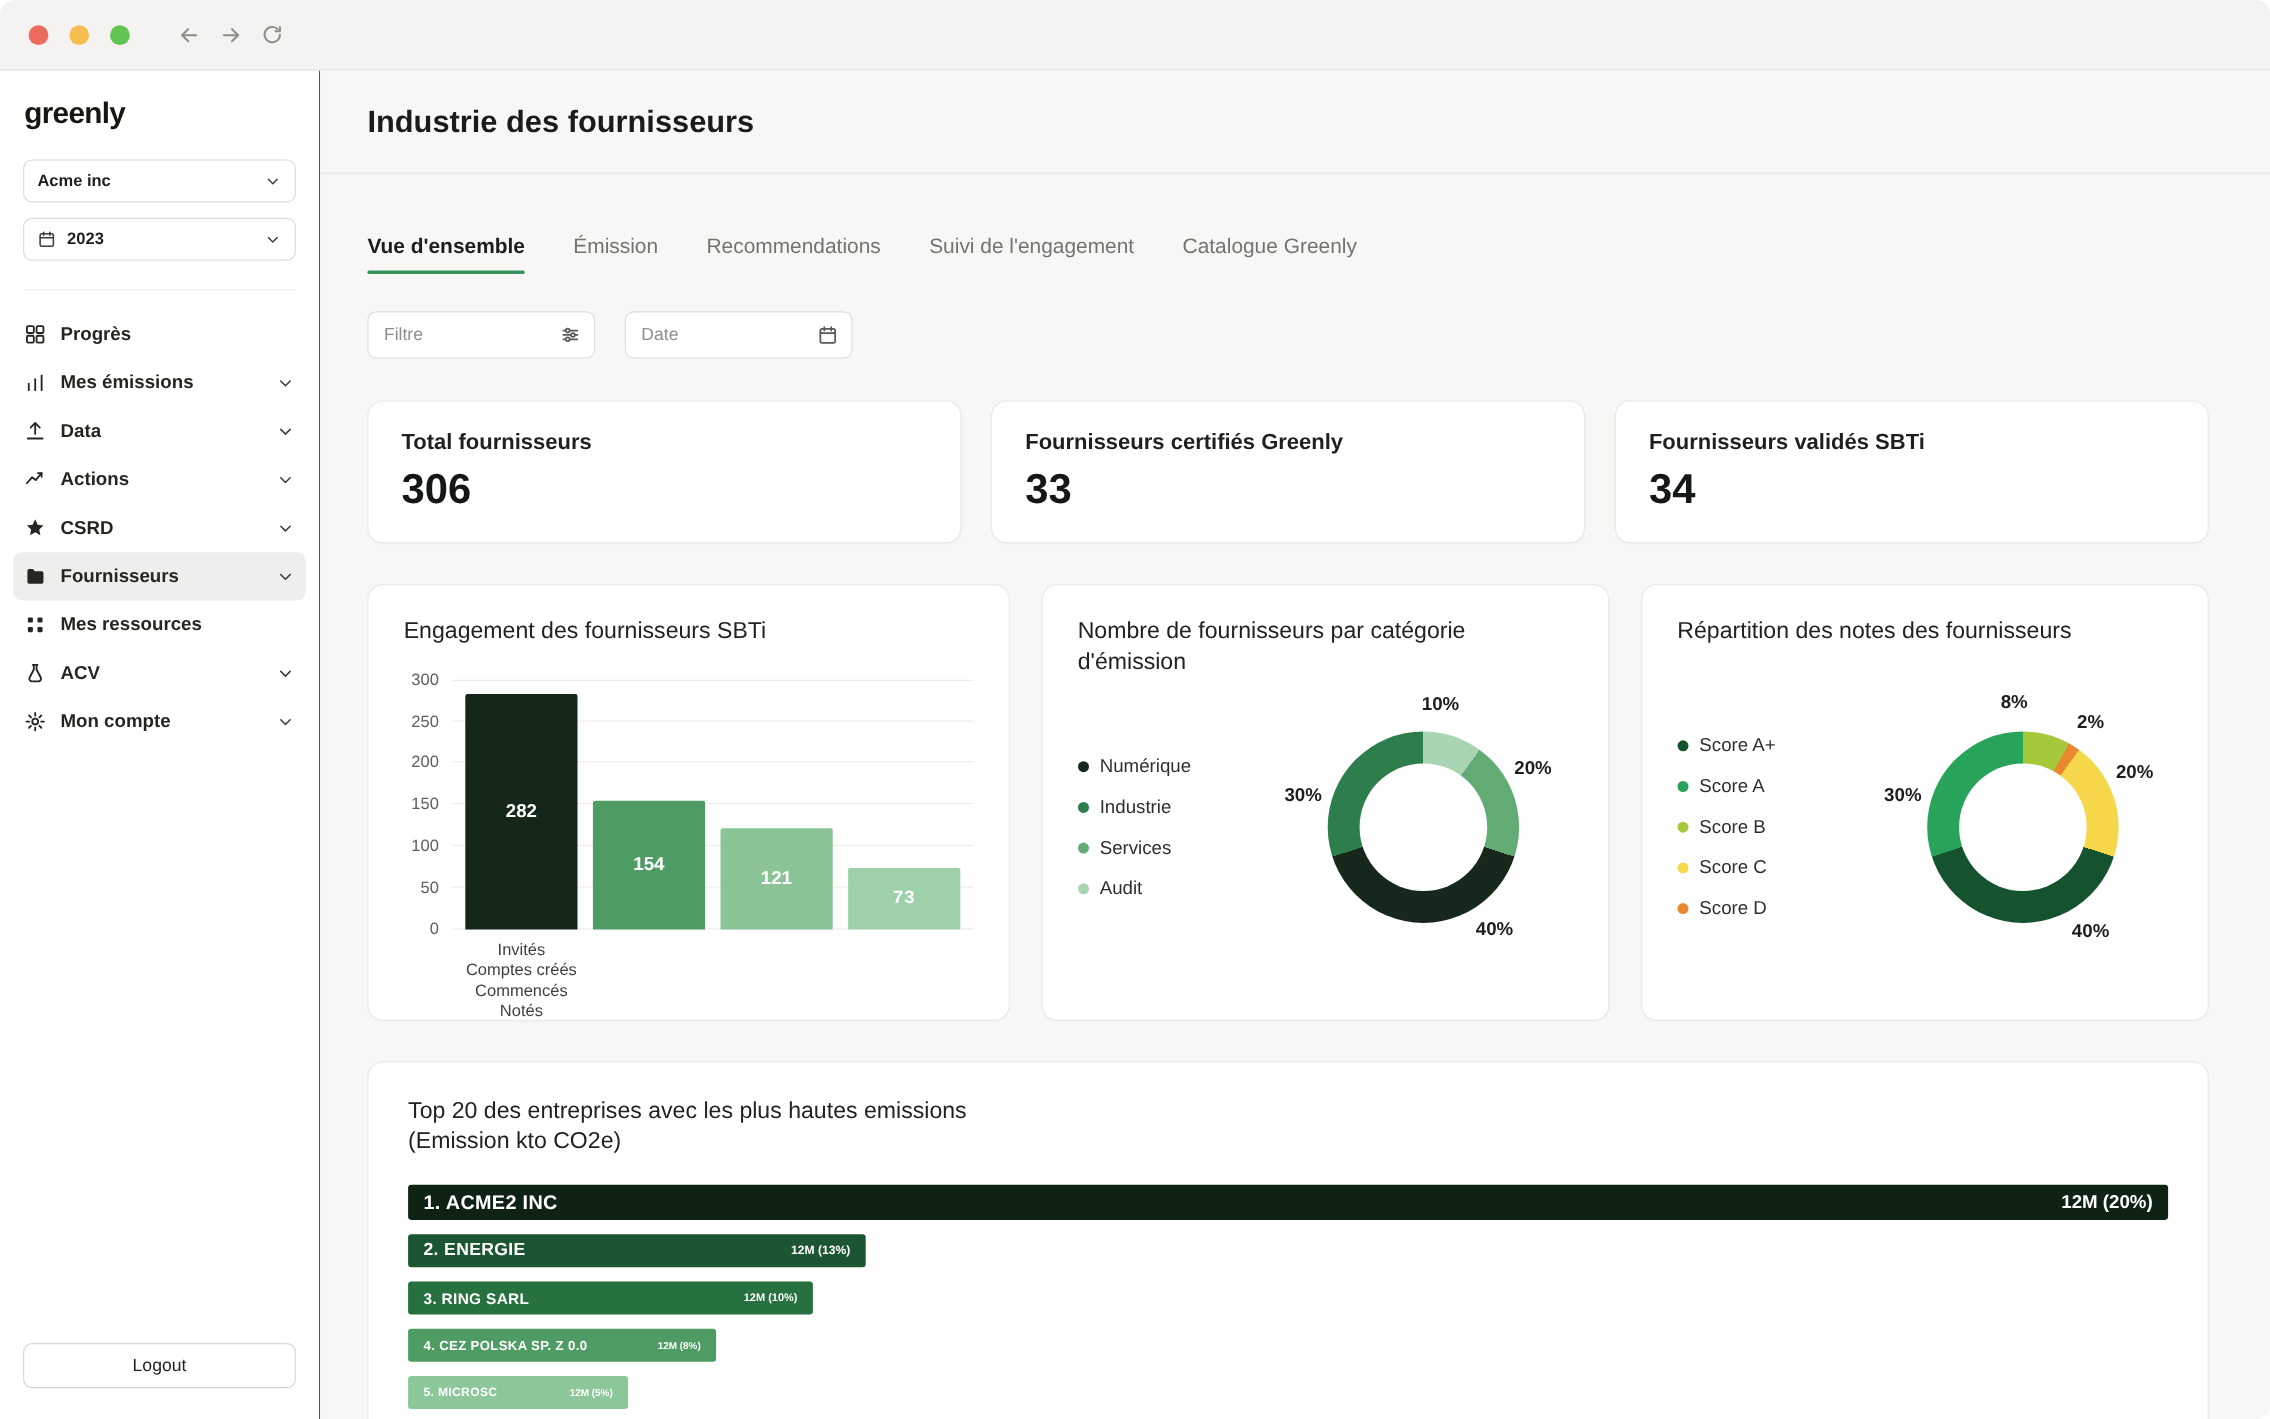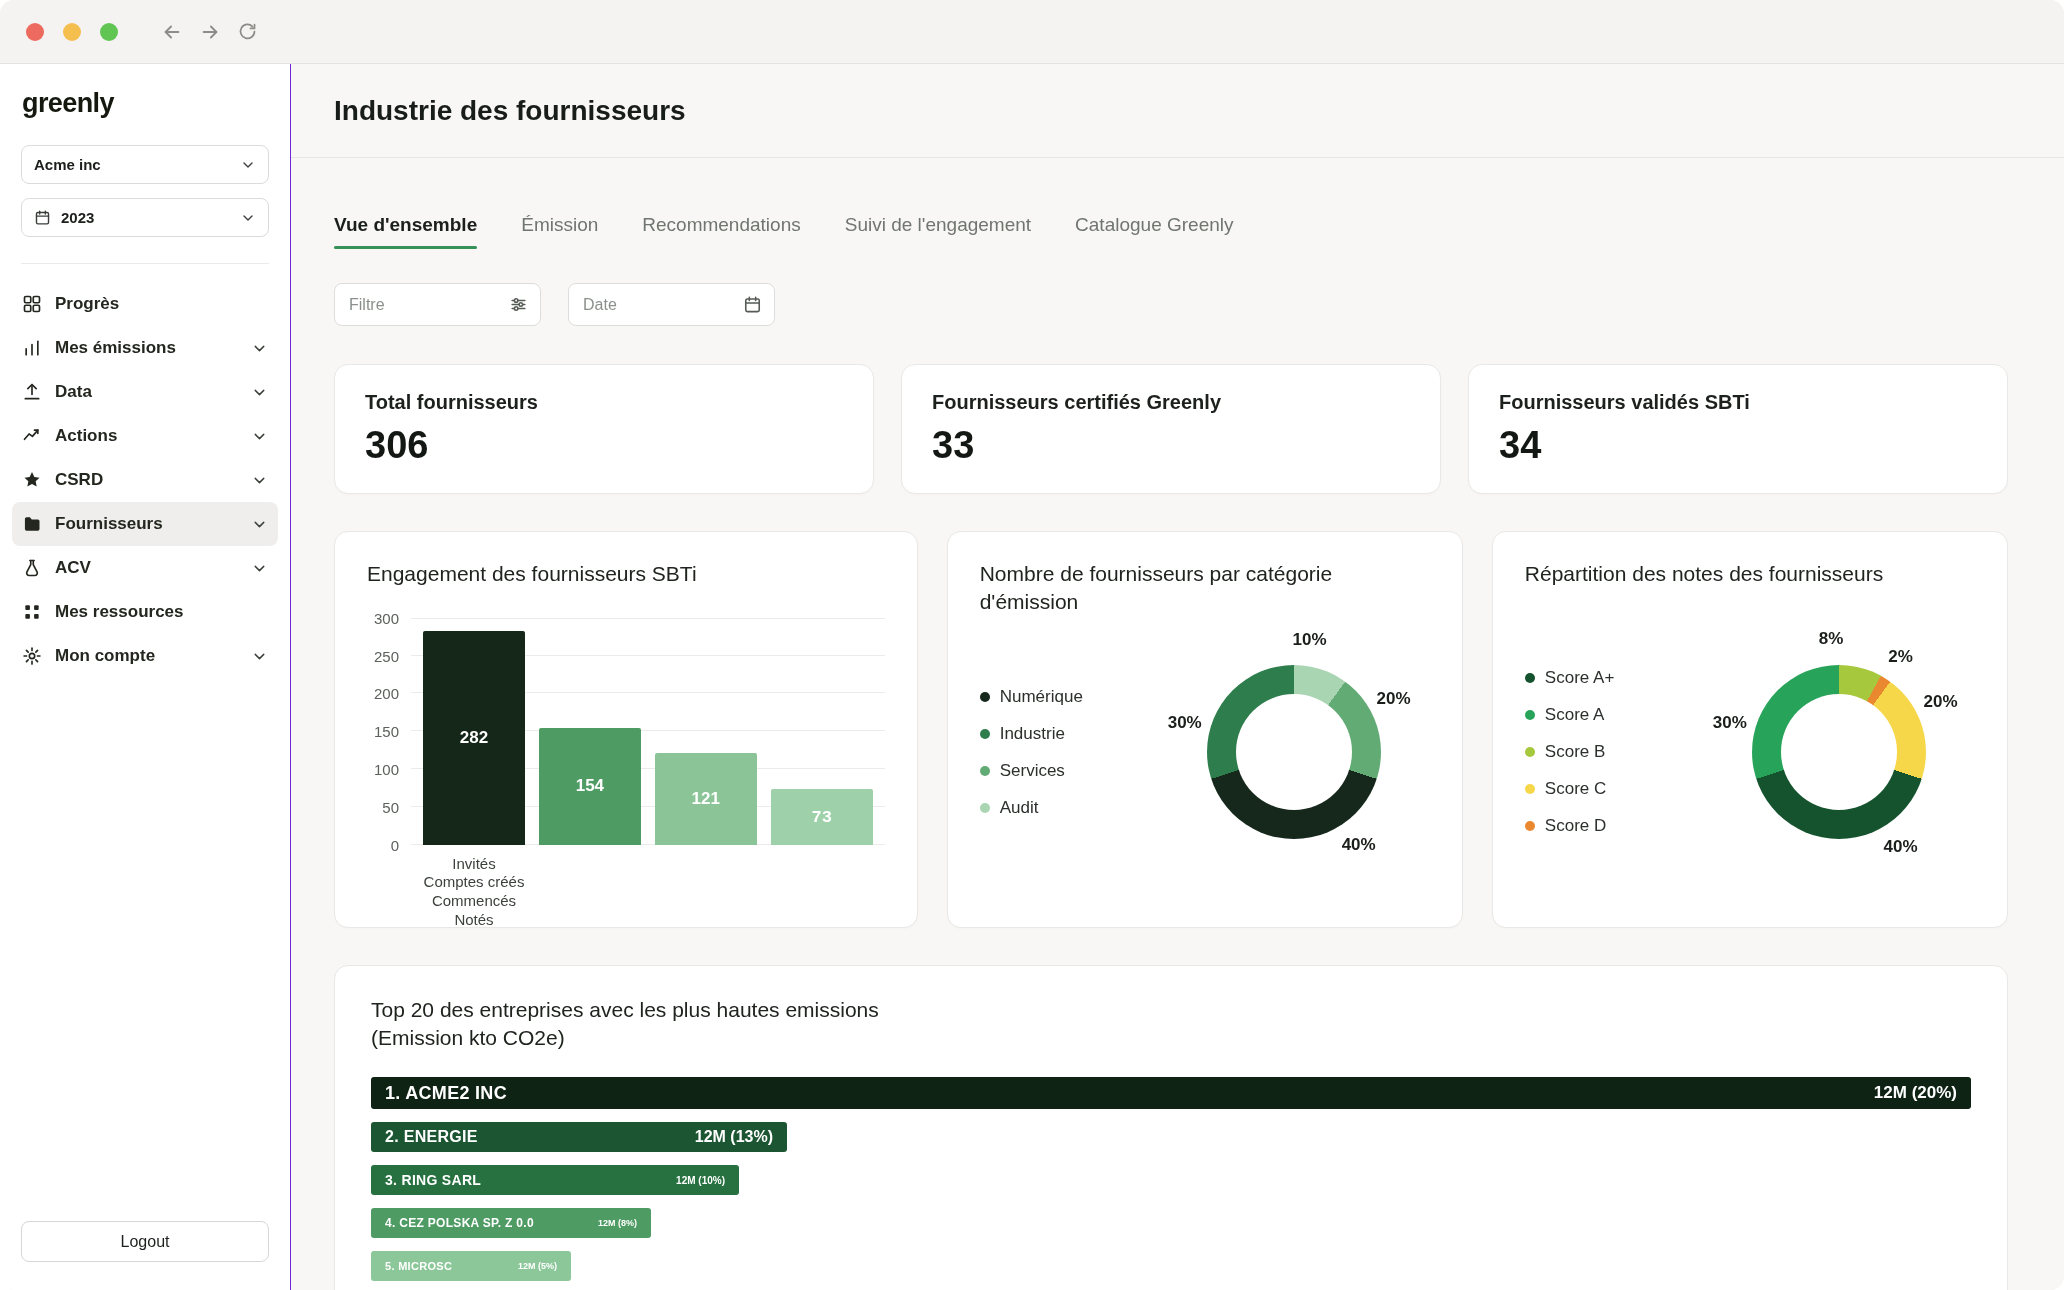--- a/index.html
+++ b/index.html
@@ -205,36 +205,36 @@
           <svg xmlns="http://www.w3.org/2000/svg" viewBox="0 0 24 24" fill="none" stroke="currentColor" stroke-width="2" stroke-linecap="round" stroke-linejoin="round" width="20" height="20">
             <path d="M3.5 6a2 2 0 012-2h4l2.2 2.5H19a2 2 0 012 2V18a2 2 0 01-2 2H5.5a2 2 0 01-2-2z" fill="currentColor" stroke="none"></path>
           </svg>
           <span class="nav-label">Fournisseurs</span>
           <svg xmlns="http://www.w3.org/2000/svg" viewBox="0 0 24 24" fill="none" stroke="currentColor" stroke-width="2" stroke-linecap="round" stroke-linejoin="round" width="17" height="17" class="chev">
             <path d="M6 9l6 6 6-6"></path>
           </svg>
         </div>
         <div class="nav-item">
           <svg xmlns="http://www.w3.org/2000/svg" viewBox="0 0 24 24" fill="none" stroke="currentColor" stroke-width="2" stroke-linecap="round" stroke-linejoin="round" width="20" height="20">
-            <path d="M9.5 3h5"></path>
-            <path d="M10.5 3v5L5.8 17a3 3 0 002.8 4h6.8a3 3 0 002.8-4L13.5 8V3"></path>
-          </svg>
-          <span class="nav-label">ACV</span>
-          <svg xmlns="http://www.w3.org/2000/svg" viewBox="0 0 24 24" fill="none" stroke="currentColor" stroke-width="2" stroke-linecap="round" stroke-linejoin="round" width="17" height="17" class="chev">
-            <path d="M6 9l6 6 6-6"></path>
-          </svg>
-        </div>
-        <div class="nav-item">
-          <svg xmlns="http://www.w3.org/2000/svg" viewBox="0 0 24 24" fill="none" stroke="currentColor" stroke-width="2" stroke-linecap="round" stroke-linejoin="round" width="20" height="20">
             <rect x="4" y="4" width="5.5" height="5.5" rx="1.2" fill="currentColor" stroke="none"></rect>
             <rect x="14.5" y="4" width="5.5" height="5.5" rx="1.2" fill="currentColor" stroke="none"></rect>
             <rect x="4" y="14.5" width="5.5" height="5.5" rx="1.2" fill="currentColor" stroke="none"></rect>
             <rect x="14.5" y="14.5" width="5.5" height="5.5" rx="1.2" fill="currentColor" stroke="none"></rect>
           </svg>
           <span class="nav-label">Mes ressources</span>
+        </div>
+        <div class="nav-item">
+          <svg xmlns="http://www.w3.org/2000/svg" viewBox="0 0 24 24" fill="none" stroke="currentColor" stroke-width="2" stroke-linecap="round" stroke-linejoin="round" width="20" height="20">
+            <path d="M9.5 3h5"></path>
+            <path d="M10.5 3v5L5.8 17a3 3 0 002.8 4h6.8a3 3 0 002.8-4L13.5 8V3"></path>
+          </svg>
+          <span class="nav-label">ACV</span>
+          <svg xmlns="http://www.w3.org/2000/svg" viewBox="0 0 24 24" fill="none" stroke="currentColor" stroke-width="2" stroke-linecap="round" stroke-linejoin="round" width="17" height="17" class="chev">
+            <path d="M6 9l6 6 6-6"></path>
+          </svg>
         </div>
         <div class="nav-item">
           <svg xmlns="http://www.w3.org/2000/svg" viewBox="0 0 24 24" fill="none" stroke="currentColor" stroke-width="2" stroke-linecap="round" stroke-linejoin="round" width="20" height="20">
             <circle cx="12" cy="12" r="3.2"></circle>
             <path d="M12 2.5v3M12 18.5v3M2.5 12h3M18.5 12h3M5.3 5.3l2.1 2.1M16.6 16.6l2.1 2.1M18.7 5.3l-2.1 2.1M7.4 16.6l-2.1 2.1"></path>
           </svg>
           <span class="nav-label">Mon compte</span>
           <svg xmlns="http://www.w3.org/2000/svg" viewBox="0 0 24 24" fill="none" stroke="currentColor" stroke-width="2" stroke-linecap="round" stroke-linejoin="round" width="17" height="17" class="chev">
             <path d="M6 9l6 6 6-6"></path>
           </svg>
@@ -426,21 +426,21 @@
       <div class="top-card">
         <div class="chart-title">Top 20 des entreprises avec les plus hautes emissions</div>
         <div class="chart-title">(Emission kto CO2e)</div>
         <div class="top-bars">
             <div class="top-bar" style="width: 100%; height: 32px; background: rgb(15, 35, 21);">
               <span class="nm" style="font-size: 18px;">1. ACME2 INC</span>
               <span class="vl" style="font-size: 17px;">12M (20%)</span>
             </div>
             <div class="top-bar" style="width: 26%; height: 29px; background: rgb(28, 85, 49);">
               <span class="nm" style="font-size: 16px;">2. ENERGIE</span>
-              <span class="vl" style="font-size: 16px; margin-left: 36px;">12M (13%)</span>
+              <span class="vl" style="font-size: 11px; margin-left: 36px;">12M (13%)</span>
             </div>
             <div class="top-bar" style="width: 23%; height: 24px; background: rgb(38, 113, 63);">
               <span class="nm" style="font-size: 14px;">3. RING SARL</span>
               <span class="vl" style="font-size: 10px;">12M (10%)</span>
             </div>
             <div class="top-bar" style="width: 17.5%; height: 21px; background: rgb(79, 155, 100);">
               <span class="nm" style="font-size: 12px;">4. CEZ POLSKA SP. Z 0.0</span>
               <span class="vl" style="font-size: 9px;">12M (8%)</span>
             </div>
             <div class="top-bar" style="width: 12.5%; height: 19px; background: rgb(140, 199, 154);">

